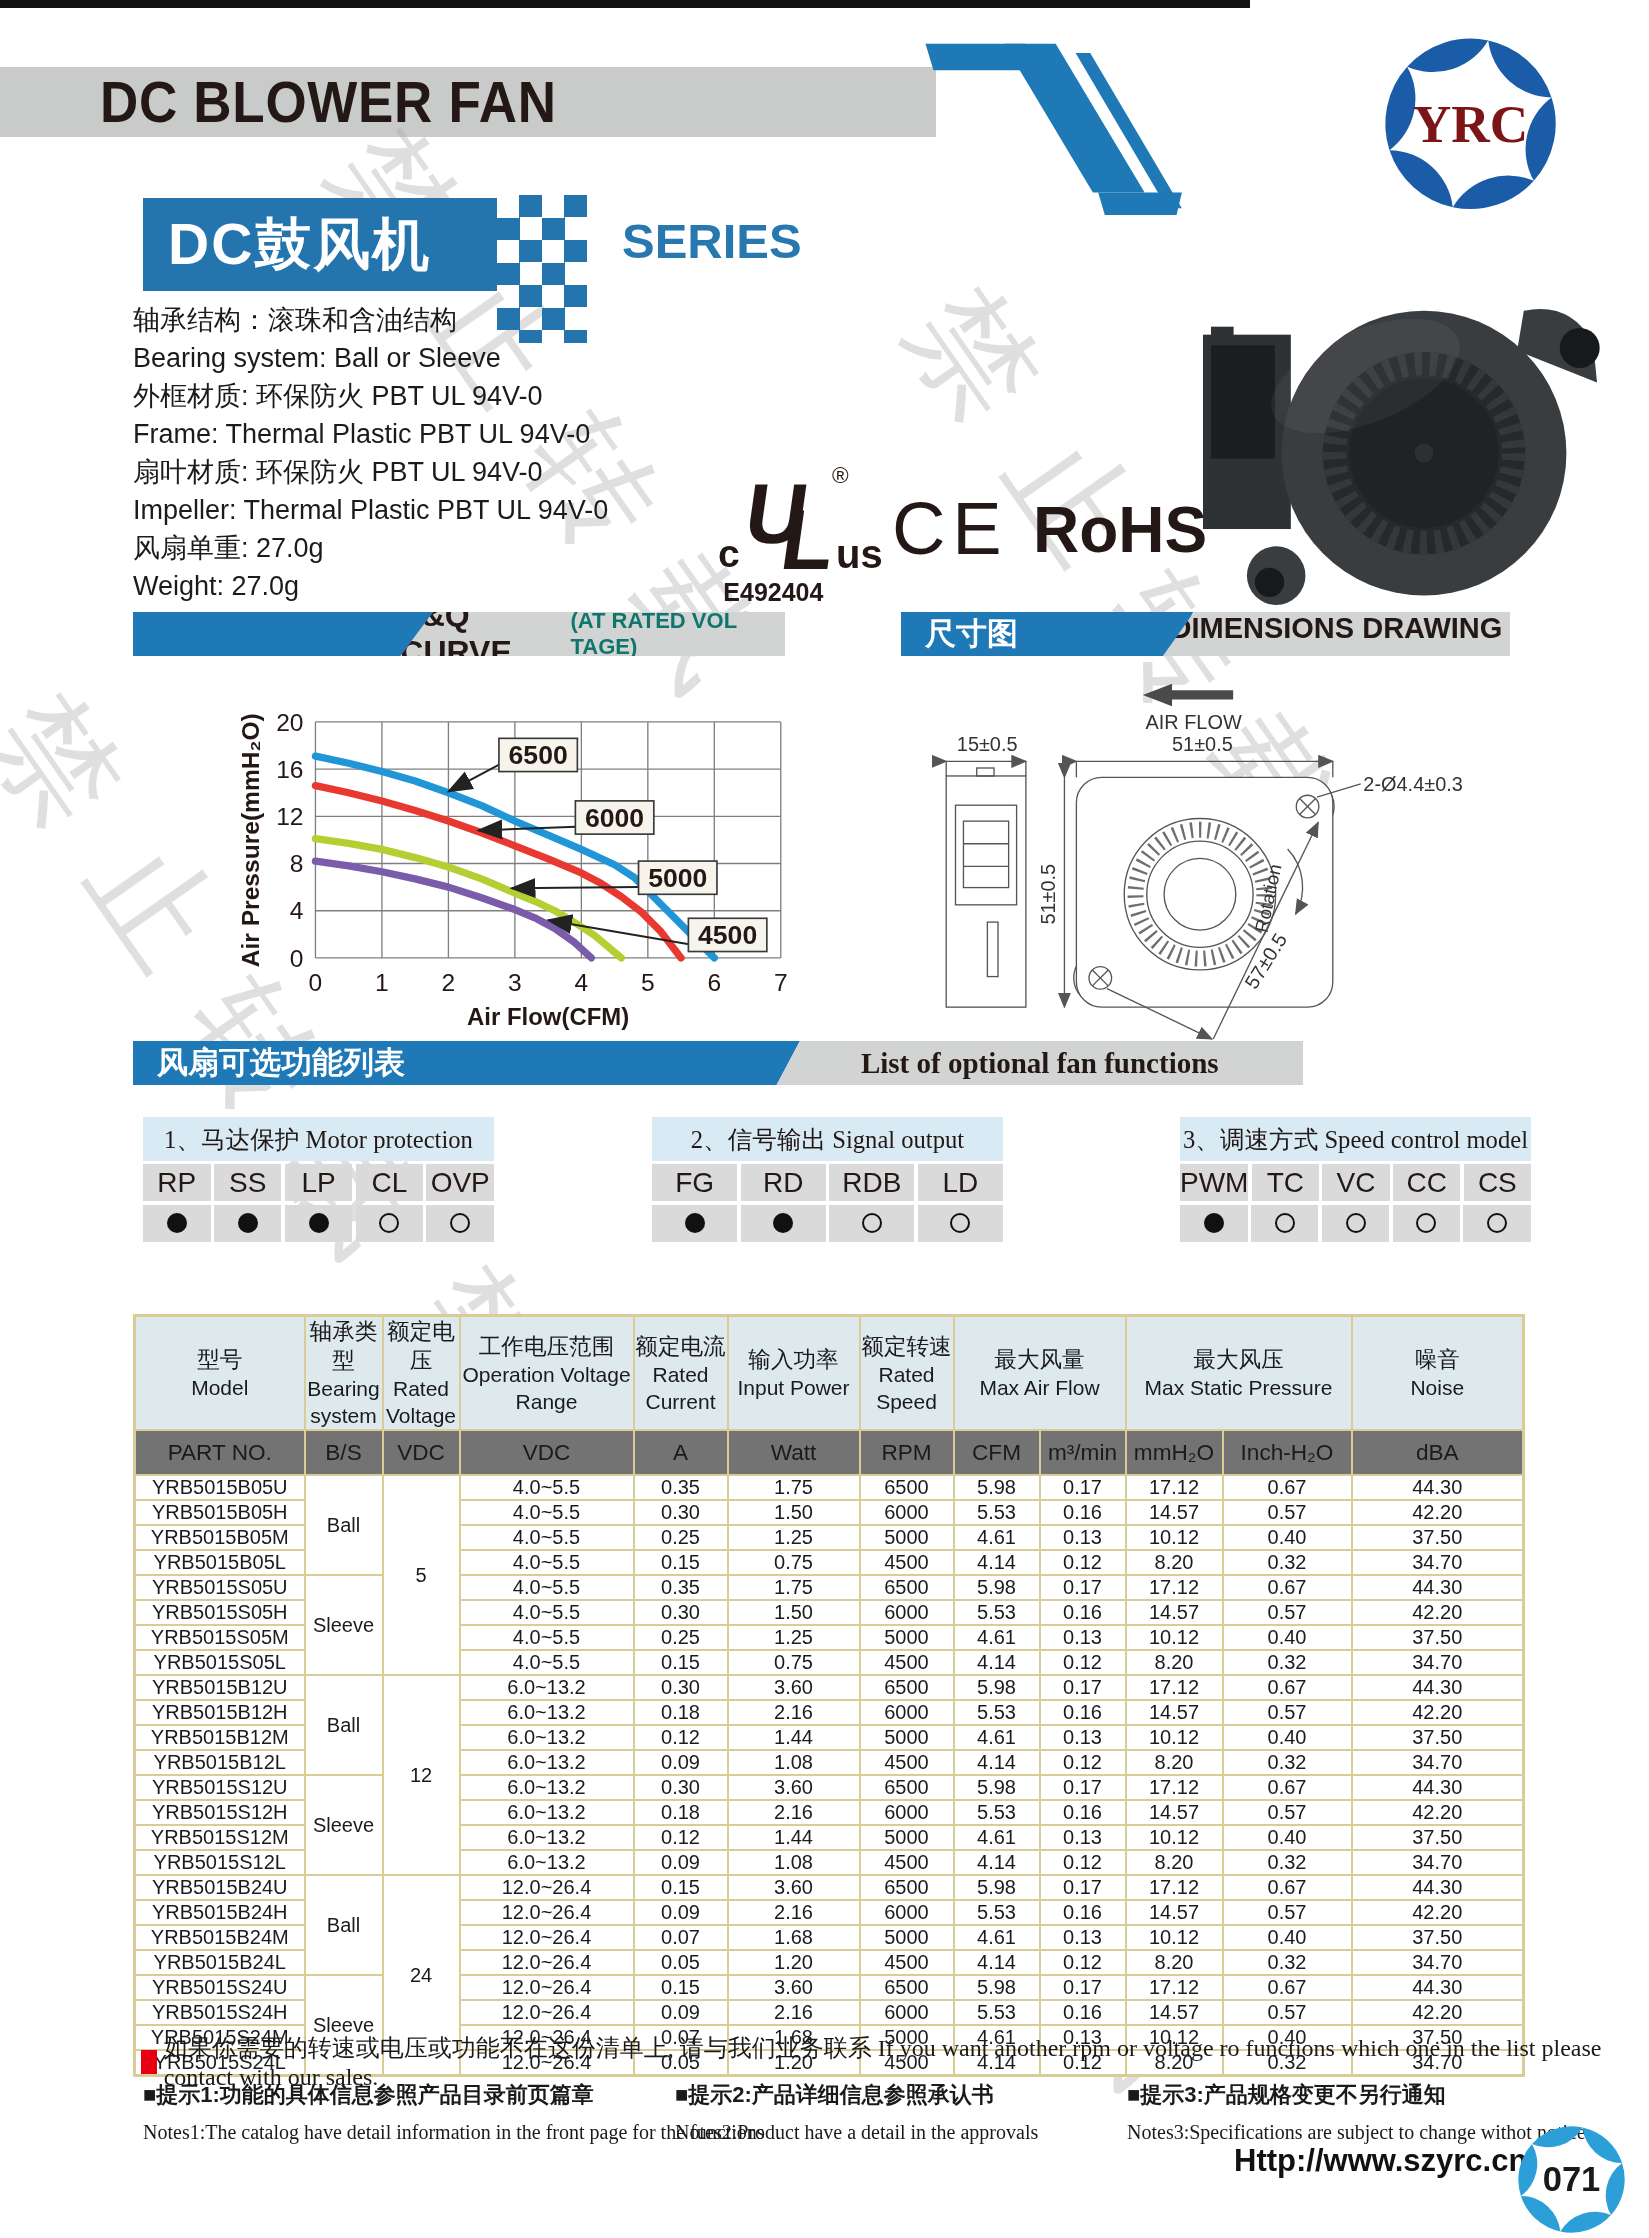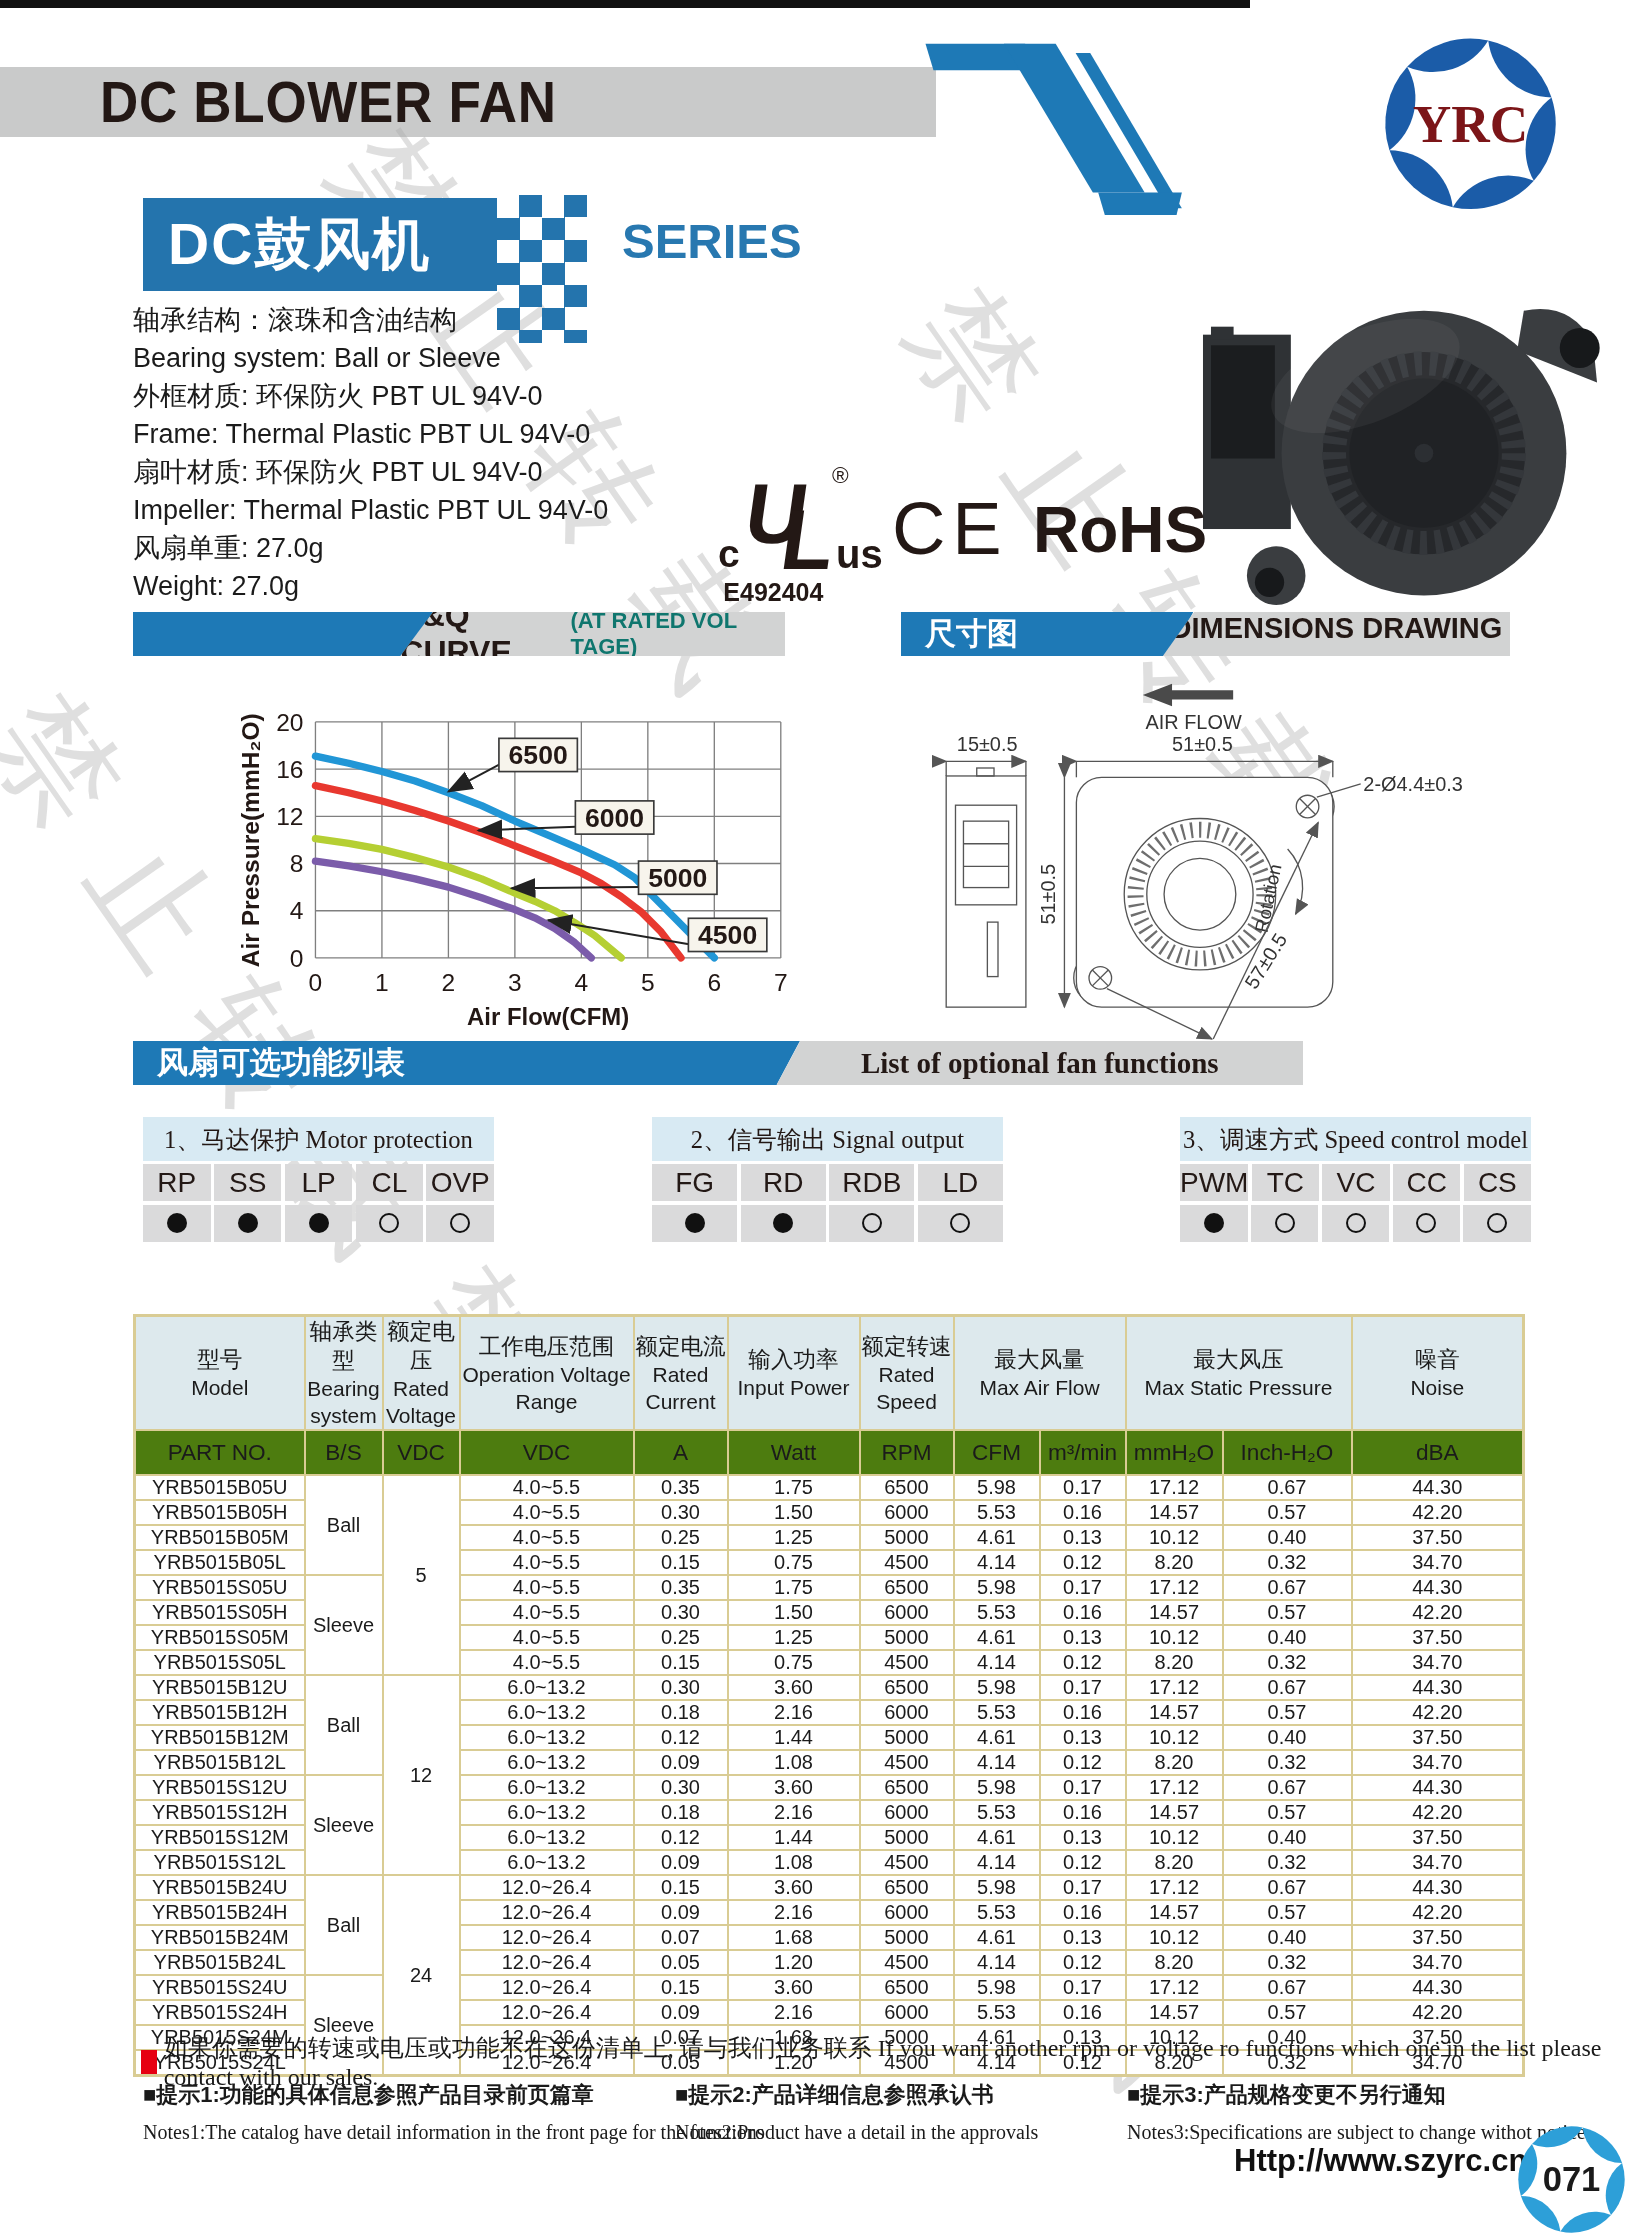--- a/index.html
+++ b/index.html
@@ -80,21 +80,21 @@
   .dot.filled { background:#111; }
   .dot.open { border:2.7px solid #111; background:transparent; }
 
   
   .spec-table-wrap { left:133px; top:1314px; width:1390px; z-index:6; }
   table.spec { border-collapse:collapse; width:1390px; table-layout:fixed; border:3.3px solid #d9cc94; }
   table.spec th, table.spec td { border:2px solid #d9cc94; text-align:center; color:#1b1b1b; }
   table.spec thead th { background:#dde9ed; font-weight:normal; }
   .h-cn { font-size:22.6px; line-height:29px; }
   .h-en { font-size:21px; line-height:27px; }
-  tr.units td { height:45px; font-size:22.6px; background:#4d7c0f; }
+  tr.units td { height:45px; font-size:22.6px; background:#737373; }
   tbody.data td { height:24px; font-size:20px; background:#fff; }
   td.bearing-cell, td.volt-cell { font-size:21px; }
 
   
   .contact-line { left:141px; top:2032px; display:flex; align-items:center; z-index:6; }
   .red-sq { width:16px; height:24px; background:#e60012; margin-right:6.7px; flex:none; }
   .contact-text { font-family:"Liberation Serif", serif; font-size:24px; color:#1a1a1a; }
   .note-block { position:absolute; top:2080px; z-index:6; }
   .note-cn { font-size:22px; font-weight:bold; color:#1a1a1a; }
   .note-en { font-family:"Liberation Serif", serif; font-size:20px; color:#1a1a1a; margin-top:10.6px; }

